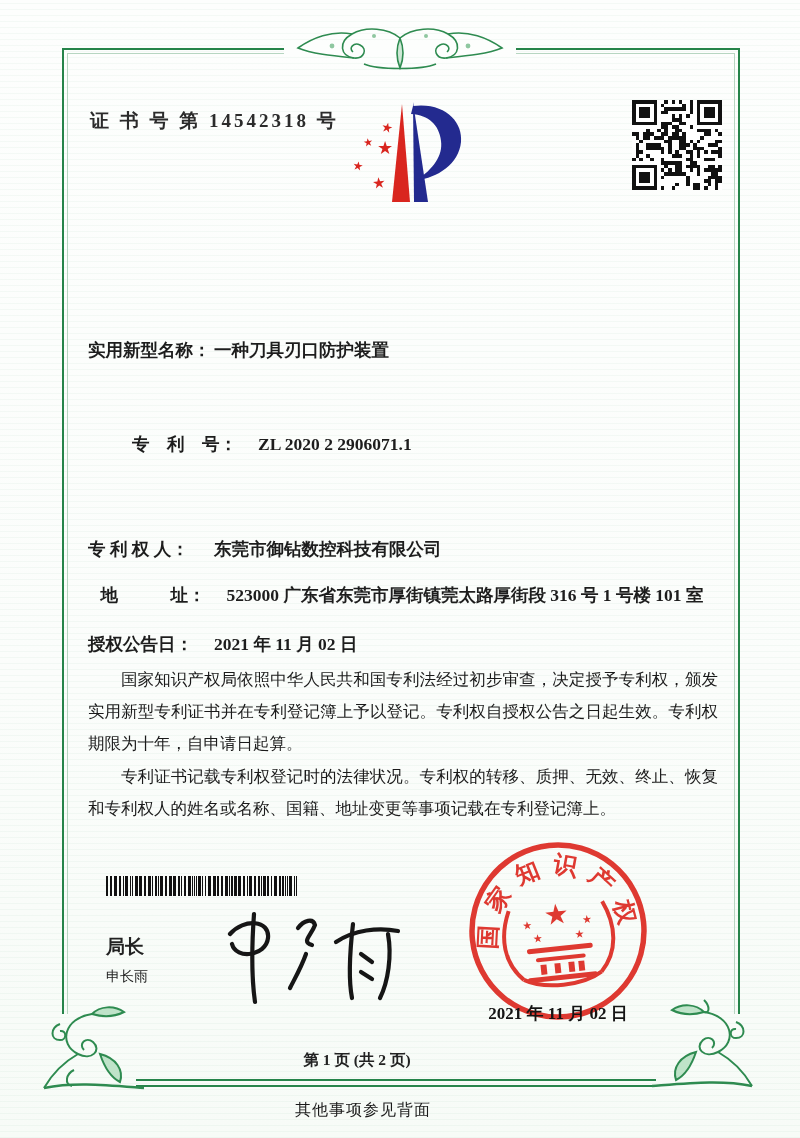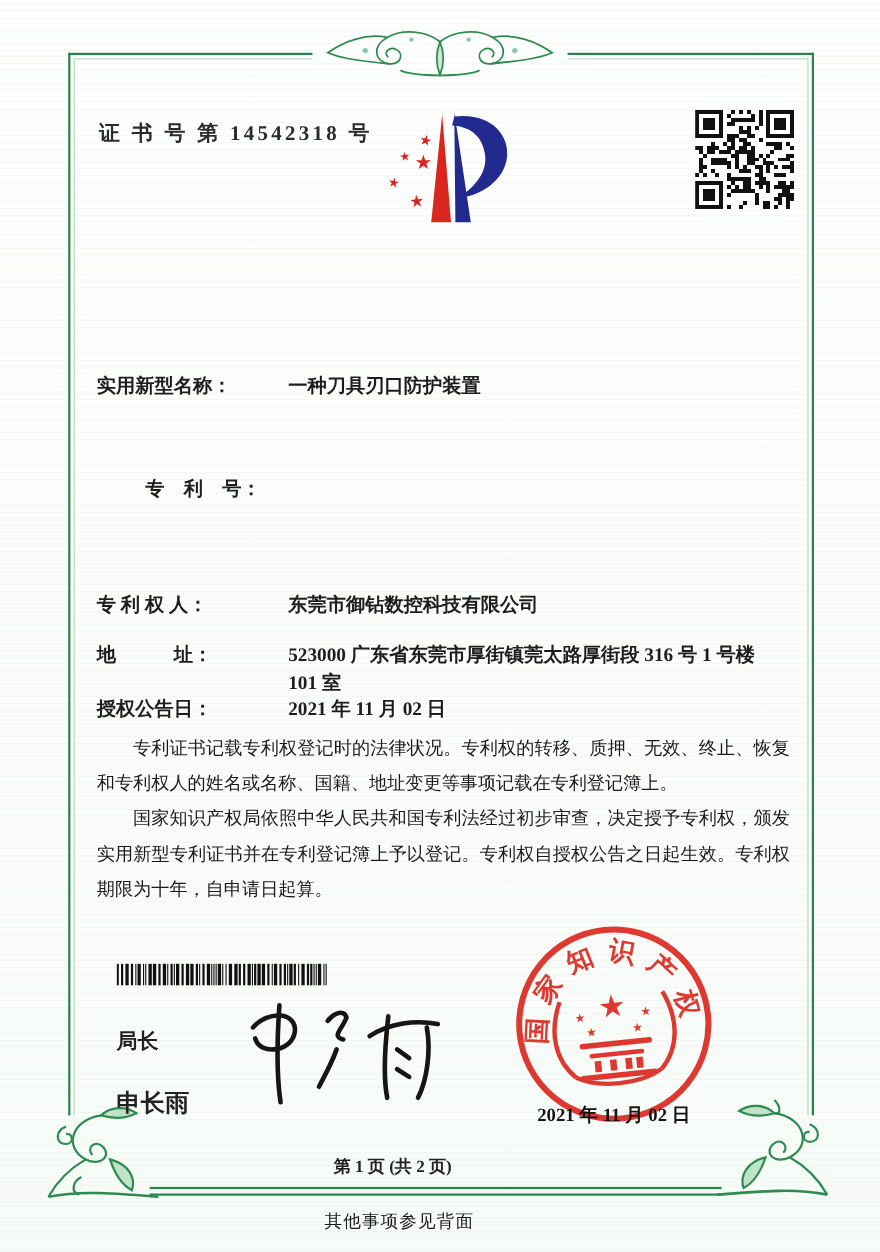--- a/index.html
+++ b/index.html
@@ -39,36 +39,36 @@
   }
   .logo{position:absolute;left:335px;top:84px;width:176px;height:130px;}
   .qr{position:absolute;left:632px;top:100px;width:90px;height:90px;}
   .title{
     position:absolute;left:62px;top:230px;width:676px;text-align:center;
     font-size:43px;font-weight:700;letter-spacing:9px;color:#111;
   }
   
   .field{
     position:absolute;left:88px;width:628px;display:flex;align-items:flex-start;
-    font-size:17.5px;font-weight:600;color:#1d1d1d;line-height:1.45;gap:48px;
+    font-size:17.5px;font-weight:600;color:#1d1d1d;line-height:1.45;
   }
   .field .lbl{width:126px;flex:0 0 126px;white-space:pre;}
   .field .val{white-space:pre-wrap;}
   .field .val.wrap{max-width:500px;}
   .pair2{position:absolute;left:302px;top:0;display:flex;white-space:pre;}
   
   .body-text{
     position:absolute;left:88px;top:664px;width:630px;
     font-size:16.5px;line-height:1.95;text-align:justify;color:#1a1a1a;font-weight:500;
   }
   .body-text p{margin:0;text-indent:2em;}
   
   .barcode{position:absolute;left:106px;top:876px;width:196px;height:20px;}
   .sig-role{position:absolute;left:106px;top:934px;font-size:19px;font-weight:600;}
-  .sig-name{position:absolute;left:106px;top:968px;font-size:22px;font-weight:700;margin-top:20px;}
+  .sig-name{position:absolute;left:106px;top:968px;font-size:14px;font-weight:400;}
   .signature{position:absolute;left:198px;top:898px;width:218px;height:116px;}
   .seal{position:absolute;left:463px;top:836px;width:190px;height:190px;transform:rotate(-6deg);opacity:.93;}
   .seal-date{
     position:absolute;left:468px;top:1002px;width:180px;text-align:center;
     font-size:17px;font-weight:700;color:#141414;white-space:pre;
   }
   .page-info{
     position:absolute;left:252px;top:1050px;width:210px;text-align:center;
     font-size:15.5px;font-weight:600;color:#222;white-space:pre;
   }
@@ -449,37 +449,38 @@
       </g>
   </svg>
 
 
   <div class="field" style="top:338px;">
     <span class="lbl">实用新型名称：</span>
     <span class="val">一种刀具刃口防护装置</span>
   </div>
   <div class="field" style="top:432px;margin-left:44px;">
     <span class="lbl">专　利　号：</span>
+    <span class="val">ZL 2020 2 2906071.1</span>
   </div>
   <div class="field" style="top:537px;">
     <span class="lbl">专 利 权 人：</span>
     <span class="val">东莞市御钻数控科技有限公司</span>
   </div>
   <div class="field" style="top:583px;justify-content:center;">
     <span class="lbl">地　　　址：</span>
     <span class="val wrap">523000 广东省东莞市厚街镇莞太路厚街段 316 号 1 号楼 101 室</span>
   </div>
   <div class="field" style="top:632px;">
     <span class="lbl">授权公告日：</span>
     <span class="val">2021 年 11 月 02 日</span>
   </div>
 
   <div class="body-text">
+    <p>国家知识产权局依照中华人民共和国专利法经过初步审查，决定授予专利权，颁发实用新型专利证书并在专利登记簿上予以登记。专利权自授权公告之日起生效。专利权期限为十年，自申请日起算。</p>
     <p>专利证书记载专利权登记时的法律状况。专利权的转移、质押、无效、终止、恢复和专利权人的姓名或名称、国籍、地址变更等事项记载在专利登记簿上。</p>
-    <p>国家知识产权局依照中华人民共和国专利法经过初步审查，决定授予专利权，颁发实用新型专利证书并在专利登记簿上予以登记。专利权自授权公告之日起生效。专利权期限为十年，自申请日起算。</p>
   </div>
 
   <svg class="barcode" viewBox="0 0 196 20" preserveAspectRatio="none">
     <g class="bars" fill="#111">
         <rect x="0" y="0" width="2" height="20"></rect>
         <rect x="4" y="0" width="2" height="20"></rect>
         <rect x="8" y="0" width="3" height="20"></rect>
         <rect x="13" y="0" width="2" height="20"></rect>
         <rect x="17" y="0" width="1" height="20"></rect>
         <rect x="19" y="0" width="3" height="20"></rect>

